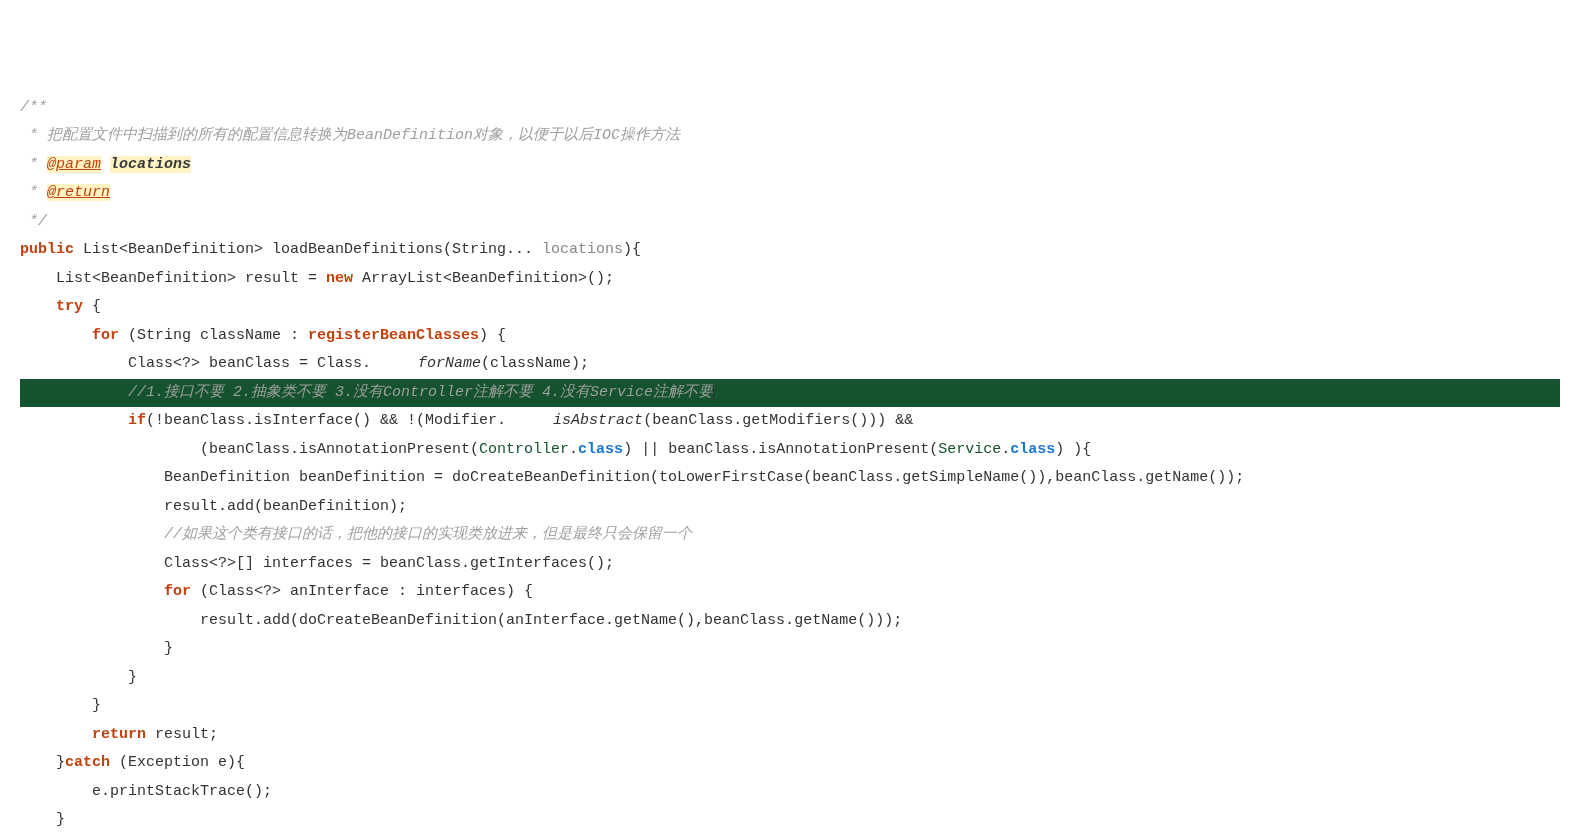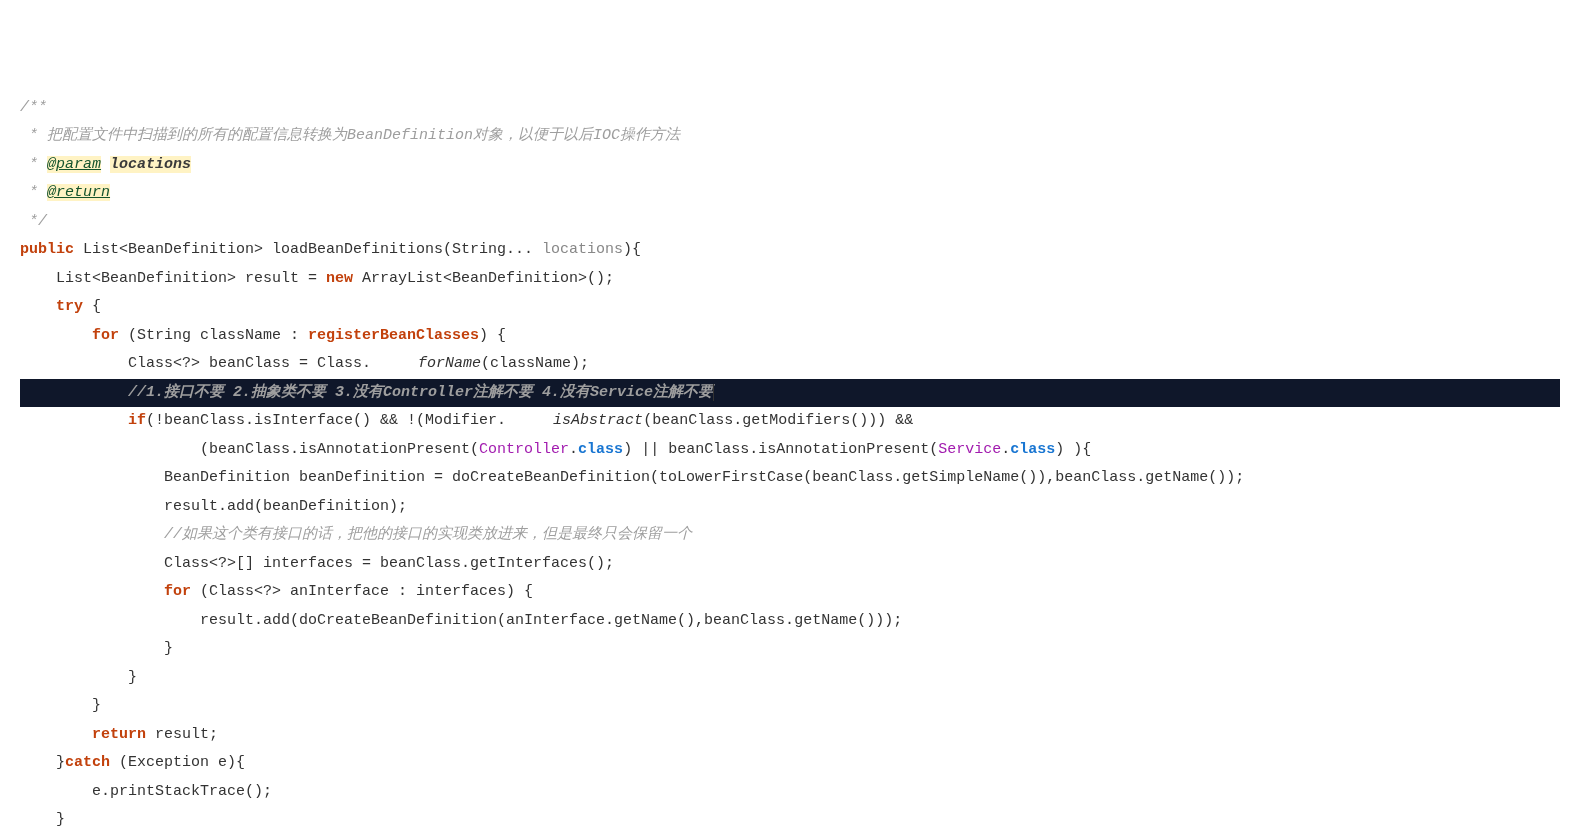--- a/index.html
+++ b/index.html
@@ -6,27 +6,27 @@
     margin: 0;
     padding: 8px 20px;
     background: #fff;
     font-family: "Consolas", "Monaco", "Courier New", monospace;
     font-size: 15px;
     line-height: 28.5px;
     color: #333;
     white-space: pre;
   }
   .line { display: block; min-height: 28.5px; }
-  .hl { background: #0f172a; display: block; font-weight: bold; }
+  .hl { background: #14532d; display: block; }
   .comment { color: #9e9e9e; font-style: italic; }
   .kw { color: #c2410c; font-weight: bold; }
   .static { font-style: italic; margin-left: 47px; }
-  .tag { color: #14532d; font-style: italic; text-decoration: underline; background: #fff3c4; }
+  .tag { color: #c2410c; font-style: italic; text-decoration: underline; background: #fff3c4; }
   .param { color: #3a3a3a; font-style: italic; font-weight: bold; background: #fff3c4; }
-  .annot { color: #a21caf; }
+  .annot { color: #14532d; }
   .classkw { color: #1976d2; font-weight: bold; }
   .greytxt { color: #888; }
   .caret { border-right: 1px solid #333; }
 </style>
 </head>
 <body>
 
 
 <div><span class="line"><span class="comment">/**</span></span><span class="line"><span class="comment"> * </span><span class="comment">把配置文件中扫描到的所有的配置信息转换为BeanDefinition对象，以便于以后IOC操作方法</span></span><span class="line"><span class="comment"> * </span><span class="tag">@param</span><span class="comment"> </span><span class="param">locations</span></span><span class="line"><span class="comment"> * </span><span class="tag">@return</span></span><span class="line"><span class="comment"> */</span></span><span class="line"><span class="kw">public</span><span> List&lt;BeanDefinition&gt; loadBeanDefinitions(String... </span><span class="greytxt">locations</span><span>){</span></span><span class="line"><span>    List&lt;BeanDefinition&gt; result = </span><span class="kw">new</span><span> ArrayList&lt;BeanDefinition&gt;();</span></span><span class="line"><span>    </span><span class="kw">try</span><span> {</span></span><span class="line"><span>        </span><span class="kw">for</span><span> (String className : </span><span class="kw">registerBeanClasses</span><span>) {</span></span><span class="line"><span>            Class&lt;?&gt; beanClass = Class.</span><span class="static">forName</span><span>(className);</span></span><span class="line hl"><span>            </span><span class="comment">//1.接口不要 2.抽象类不要 3.没有Controller注解不要 4.没有Service注解不要</span><span class="caret"></span></span><span class="line"><span>            </span><span class="kw">if</span><span>(!beanClass.isInterface() &amp;&amp; !(Modifier.</span><span class="static">isAbstract</span><span>(beanClass.getModifiers())) &amp;&amp;</span></span><span class="line"><span>                    (beanClass.isAnnotationPresent(</span><span class="annot">Controller</span><span>.</span><span class="classkw">class</span><span>) || beanClass.isAnnotationPresent(</span><span class="annot">Service</span><span>.</span><span class="classkw">class</span><span>) ){</span></span><span class="line"><span>                BeanDefinition beanDefinition = doCreateBeanDefinition(toLowerFirstCase(beanClass.getSimpleName()),beanClass.getName());</span></span><span class="line"><span>                result.add(beanDefinition);</span></span><span class="line"><span>                </span><span class="comment">//如果这个类有接口的话，把他的接口的实现类放进来，但是最终只会保留一个</span></span><span class="line"><span>                Class&lt;?&gt;[] interfaces = beanClass.getInterfaces();</span></span><span class="line"><span>                </span><span class="kw">for</span><span> (Class&lt;?&gt; anInterface : interfaces) {</span></span><span class="line"><span>                    result.add(doCreateBeanDefinition(anInterface.getName(),beanClass.getName()));</span></span><span class="line"><span>                }</span></span><span class="line"><span>            }</span></span><span class="line"><span>        }</span></span><span class="line"><span>        </span><span class="kw">return</span><span> result;</span></span><span class="line"><span>    }</span><span class="kw">catch</span><span> (Exception e){</span></span><span class="line"><span>        e.printStackTrace();</span></span><span class="line"><span>    }</span></span><span class="line"></span></div>
 

